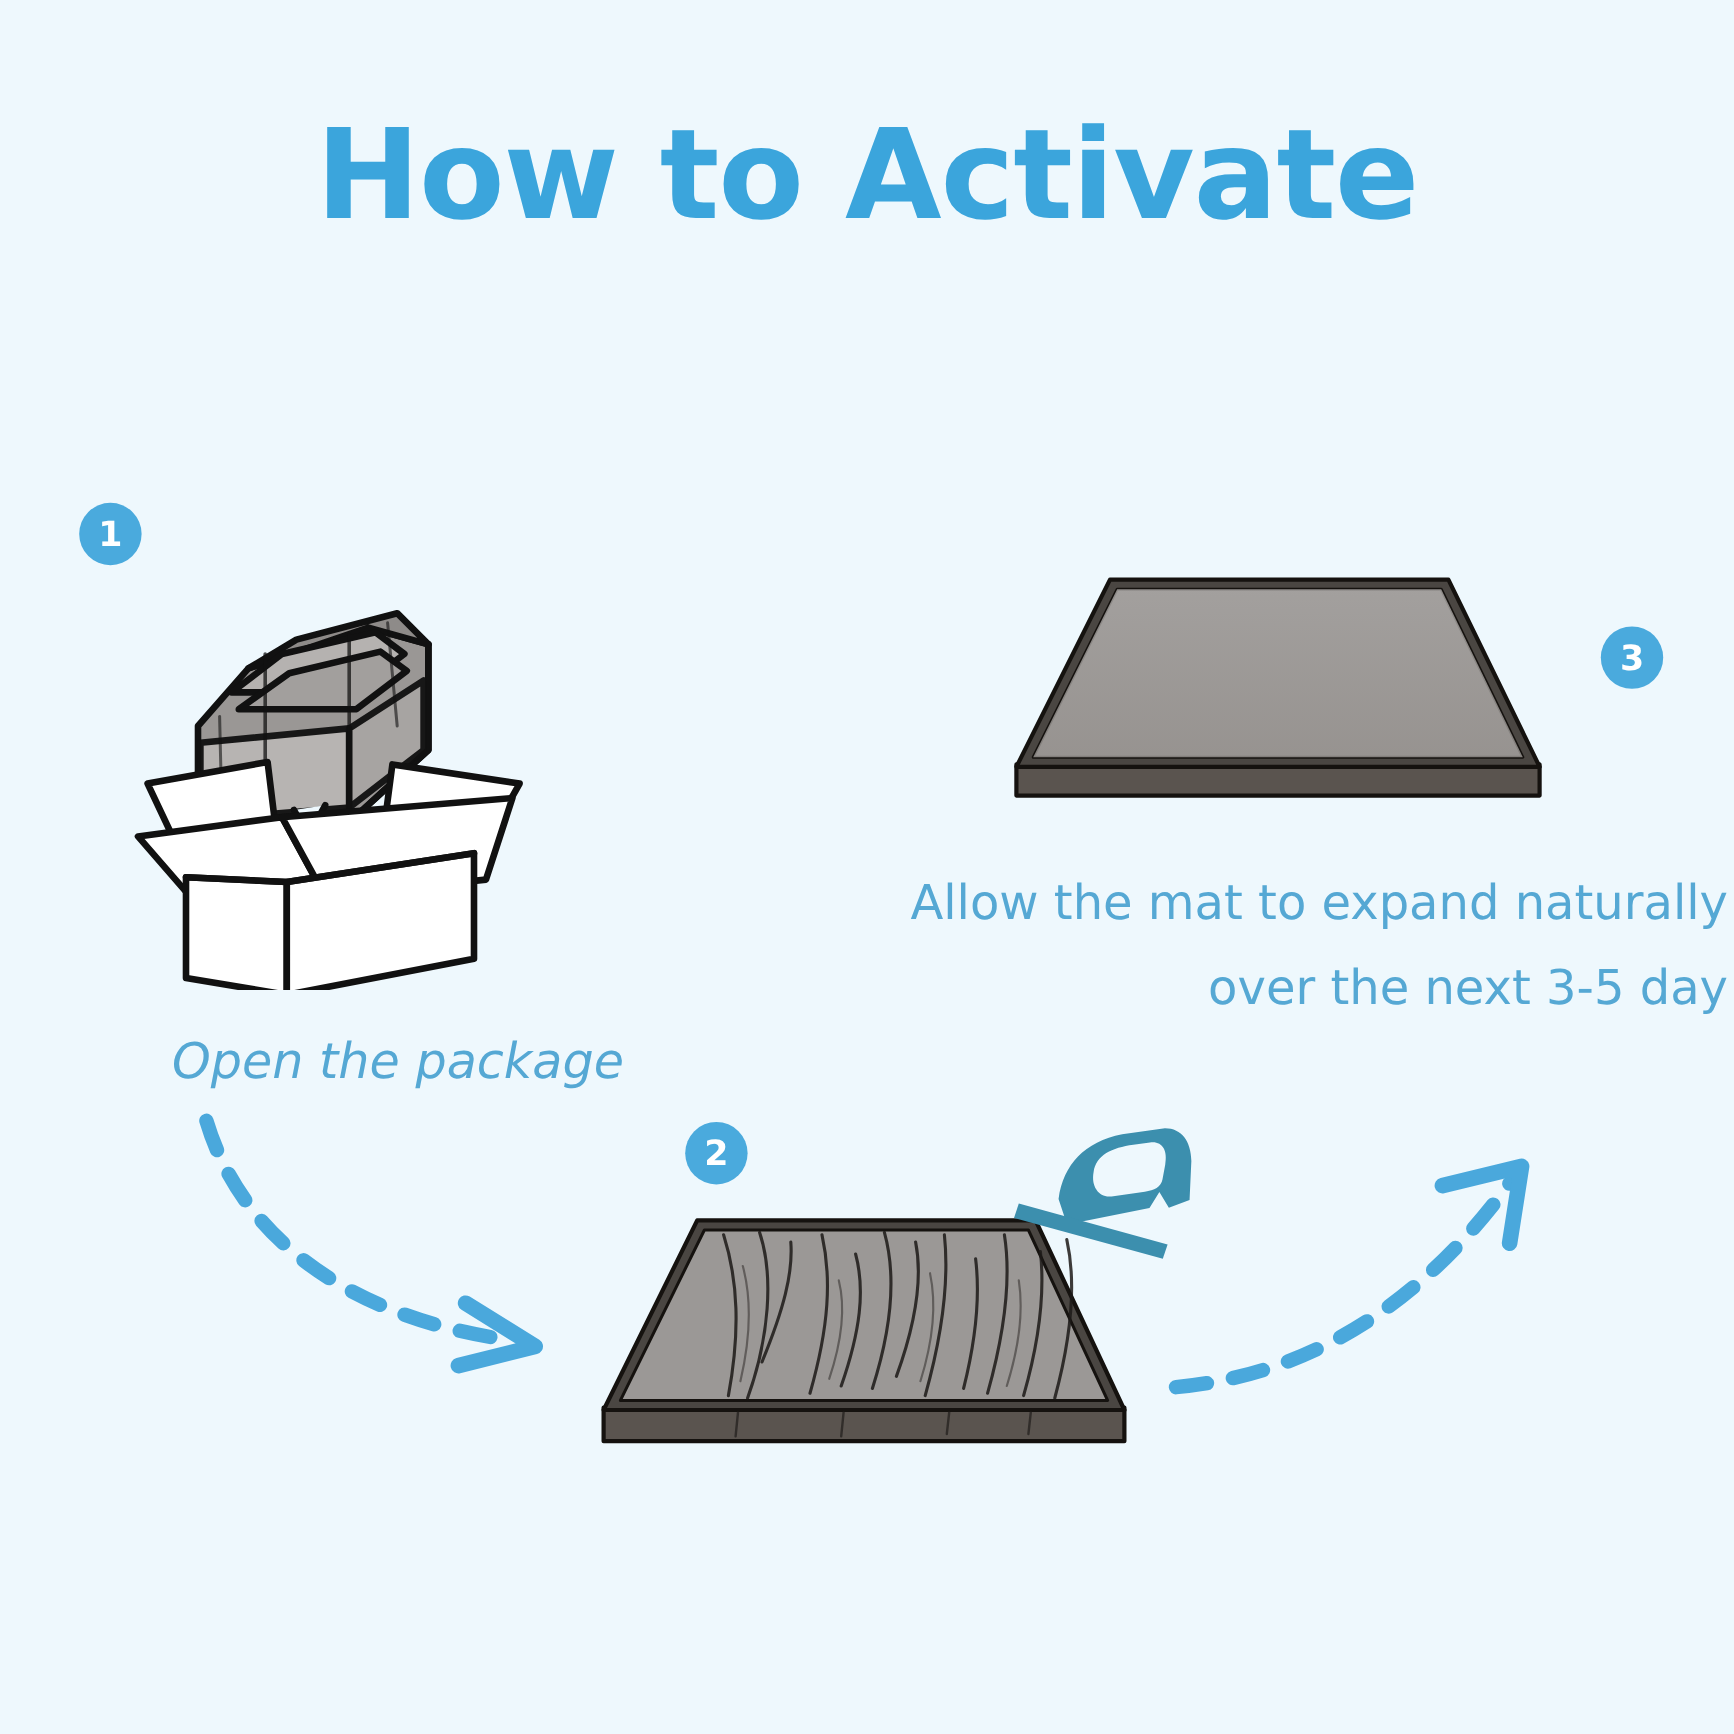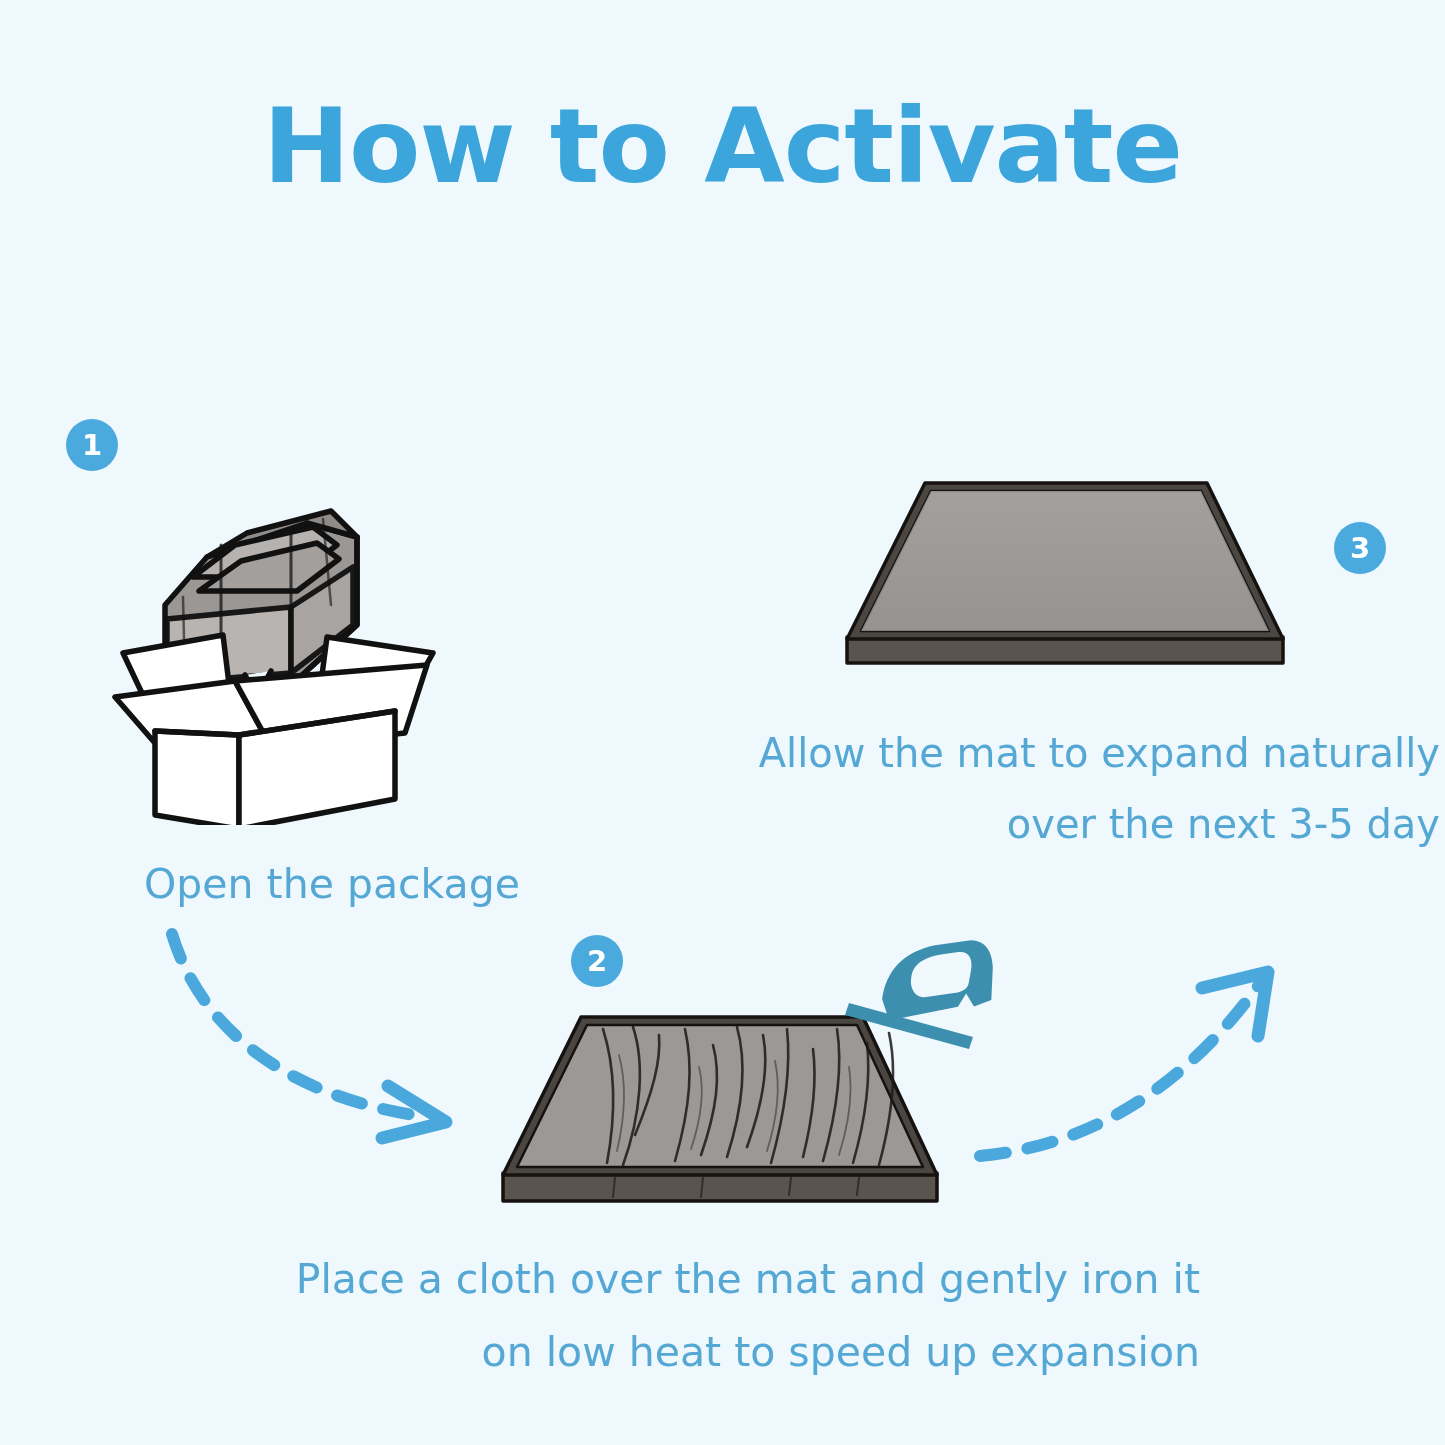--- a/index.html
+++ b/index.html
@@ -66,20 +66,21 @@
     font-family: "DejaVu Sans", sans-serif;
     font-size: 40px;
     line-height: 1.78;
     text-align: right;
   }
   #caption-1 {
     left: 40px;
     top: 848px;
     width: 480px;
     font-size: 41px;
+    font-style: italic;
   }
   #caption-3 {
     left: 660px;
     top: 718px;
     width: 780px;
     font-size: 40px;
   }
   #caption-2 {
     left: 250px;
     top: 1243px;
@@ -221,21 +222,20 @@
 
         <path d="M36 66 C44 38, 64 22, 96 20 L132 20 C146 22, 152 34, 150 50 L144 82 L126 86 L120 72 L110 84 L40 88 Z" fill="#3c8fae"></path>
 
         <path d="M68 48 C72 34, 86 30, 104 30 L118 30 C128 30, 132 38, 128 50 L124 62 C122 68, 116 70, 108 70 L80 70 C70 70, 64 60, 68 48 Z" fill="#eef8fd"></path>
       </g>
 
       <path d="M4 78 L128 112 L124 124 L0 90 Z" fill="#3c8fae"></path>
     </svg>
   </div>
 
-  <div class="caption" id="caption-2">Place a cloth over the mat and gently iron it on low heat to speed up expansion</div>
 
   <div class="art" id="arrow-1">
     <svg viewBox="0 0 340 240" width="340" height="240" xmlns="http://www.w3.org/2000/svg">
       <path d="M12 14 C40 108, 126 176, 260 196" fill="none" stroke="#4aa8dc" stroke-width="12" stroke-linecap="round" stroke-dasharray="26 22"></path>
       <path d="M228 166 L286 202 L222 218" fill="none" stroke="#4aa8dc" stroke-width="13" stroke-linecap="round" stroke-linejoin="round"></path>
     </svg>
   </div>
 
   <div class="art" id="arrow-2">
     <svg viewBox="0 0 330 240" width="330" height="240" xmlns="http://www.w3.org/2000/svg">

